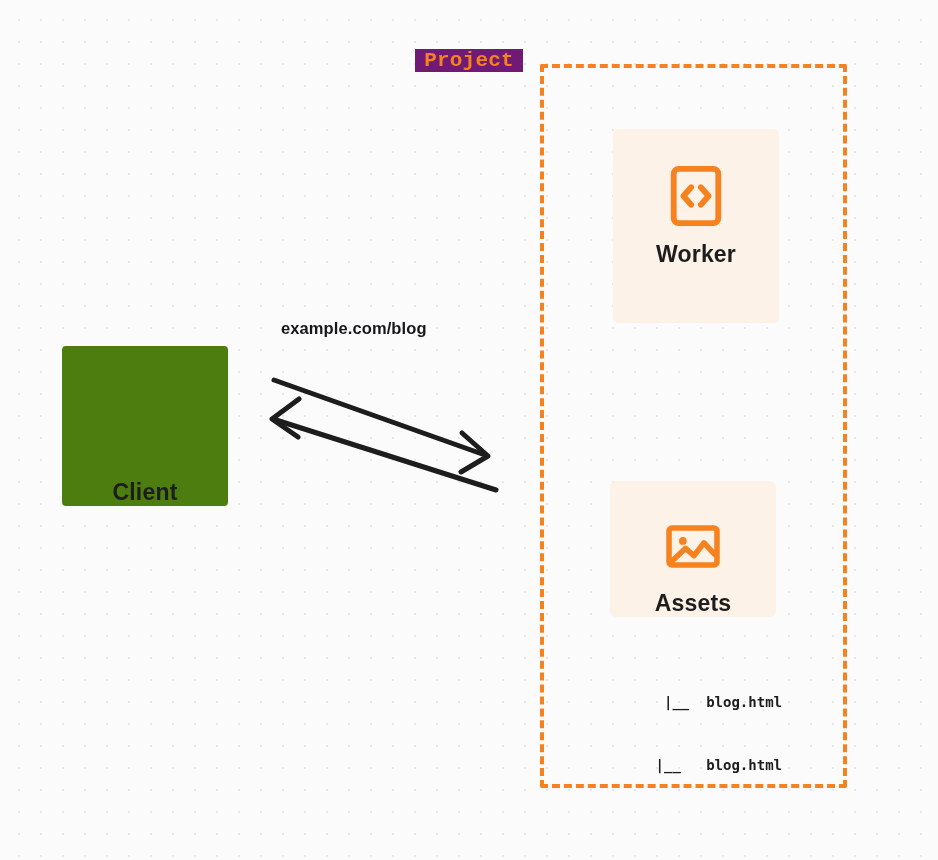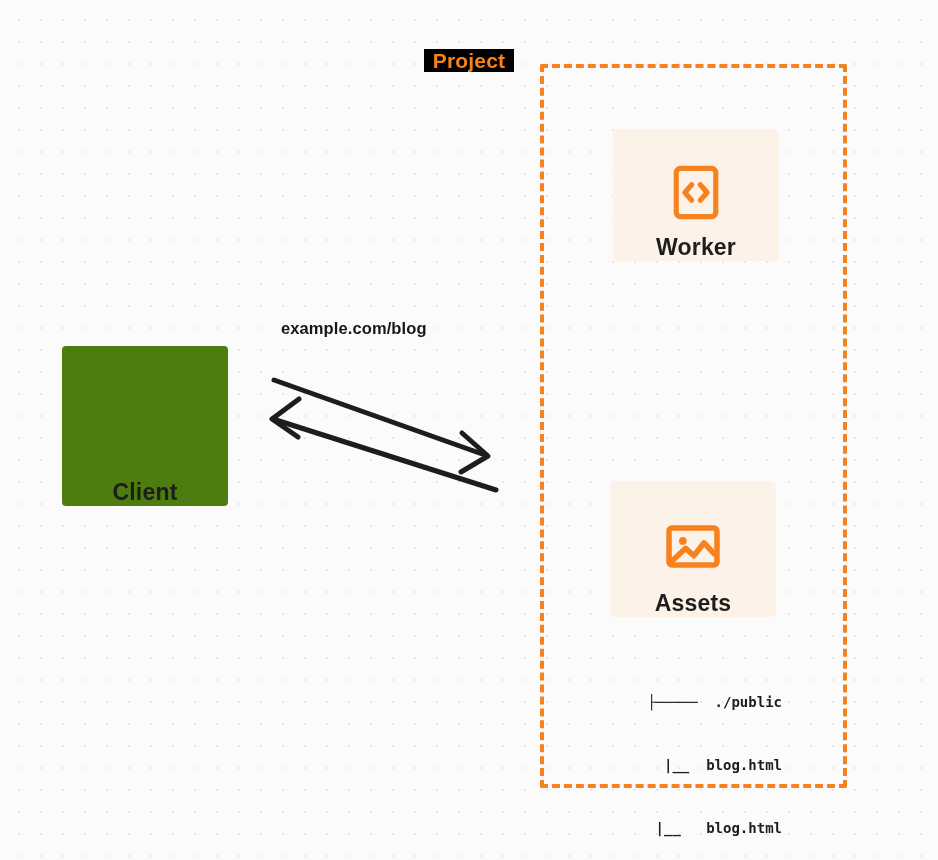--- a/index.html
+++ b/index.html
@@ -75,42 +75,43 @@
   }
   .project-title {
     position: absolute;
     left: 0;
     right: 0;
     top: 49px;
     text-align: center;
     pointer-events: none;
   }
   .project-title span {
-    background: #000000;
+    background: #701a75;
     padding: 0 9px;
     font-size: 21px;
     font-weight: bold;
     color: #f6821f;
     letter-spacing: 0.2px;
+    font-family: Liberation Mono, monospace;
   }
 
   
   .service-card {
     position: absolute;
     width: 166px;
     background: #fdf2e7;
     border-radius: 6px;
     display: flex;
     flex-direction: column;
     align-items: center;
   }
   .card-worker {
     left: 613px;
     top: 129px;
-    height: 132px;
+    height: 194px;
     padding-top: 36px;
     box-sizing: border-box;
   }
   .card-assets {
     left: 610px;
     top: 481px;
     height: 136px;
     padding-top: 36px;
     box-sizing: border-box;
   }
@@ -184,19 +185,18 @@
   <div class="service-card card-assets">
     <svg class="service-icon" viewBox="0 0 64 64">
       <rect x="6" y="12" width="52" height="40" rx="3" ry="3" fill="none" stroke="#f6821f" stroke-width="6"></rect>
       <circle cx="21" cy="26" r="4.2" fill="#f6821f"></circle>
       <path d="M 9,48 L 24,34 L 33,42 L 44,28 L 55,40" fill="none" stroke="#f6821f" stroke-width="6" stroke-linecap="round" stroke-linejoin="round"></path>
     </svg>
     <span class="service-label">Assets</span>
   </div>
 
   <div class="file-tree">
-    <div>├─────  ./public</div>
     <div>      |__  blog.html</div>
     <div>      |__   blog.html</div>
     
   </div>
 
 </div>
 
 </body></html>

